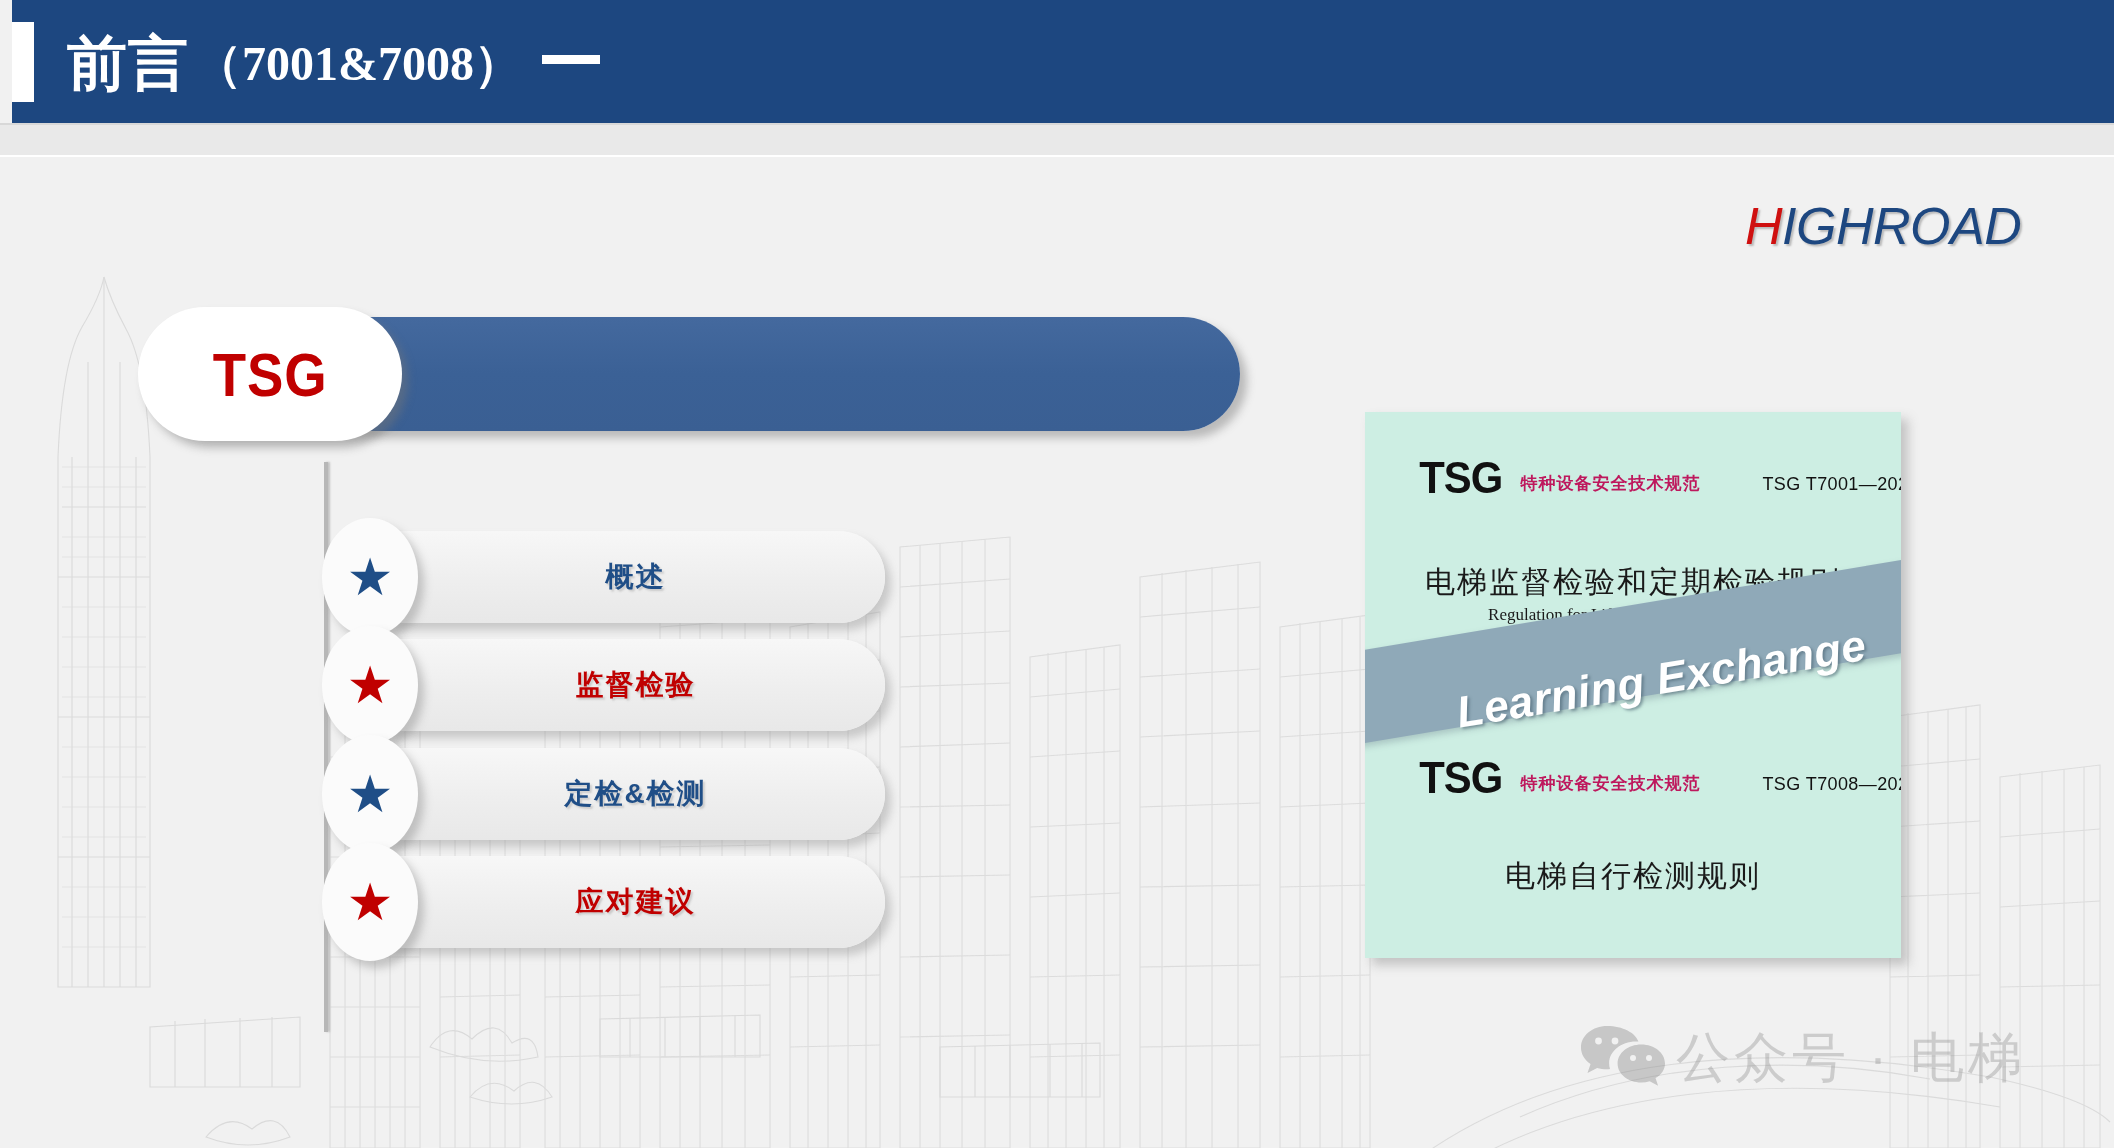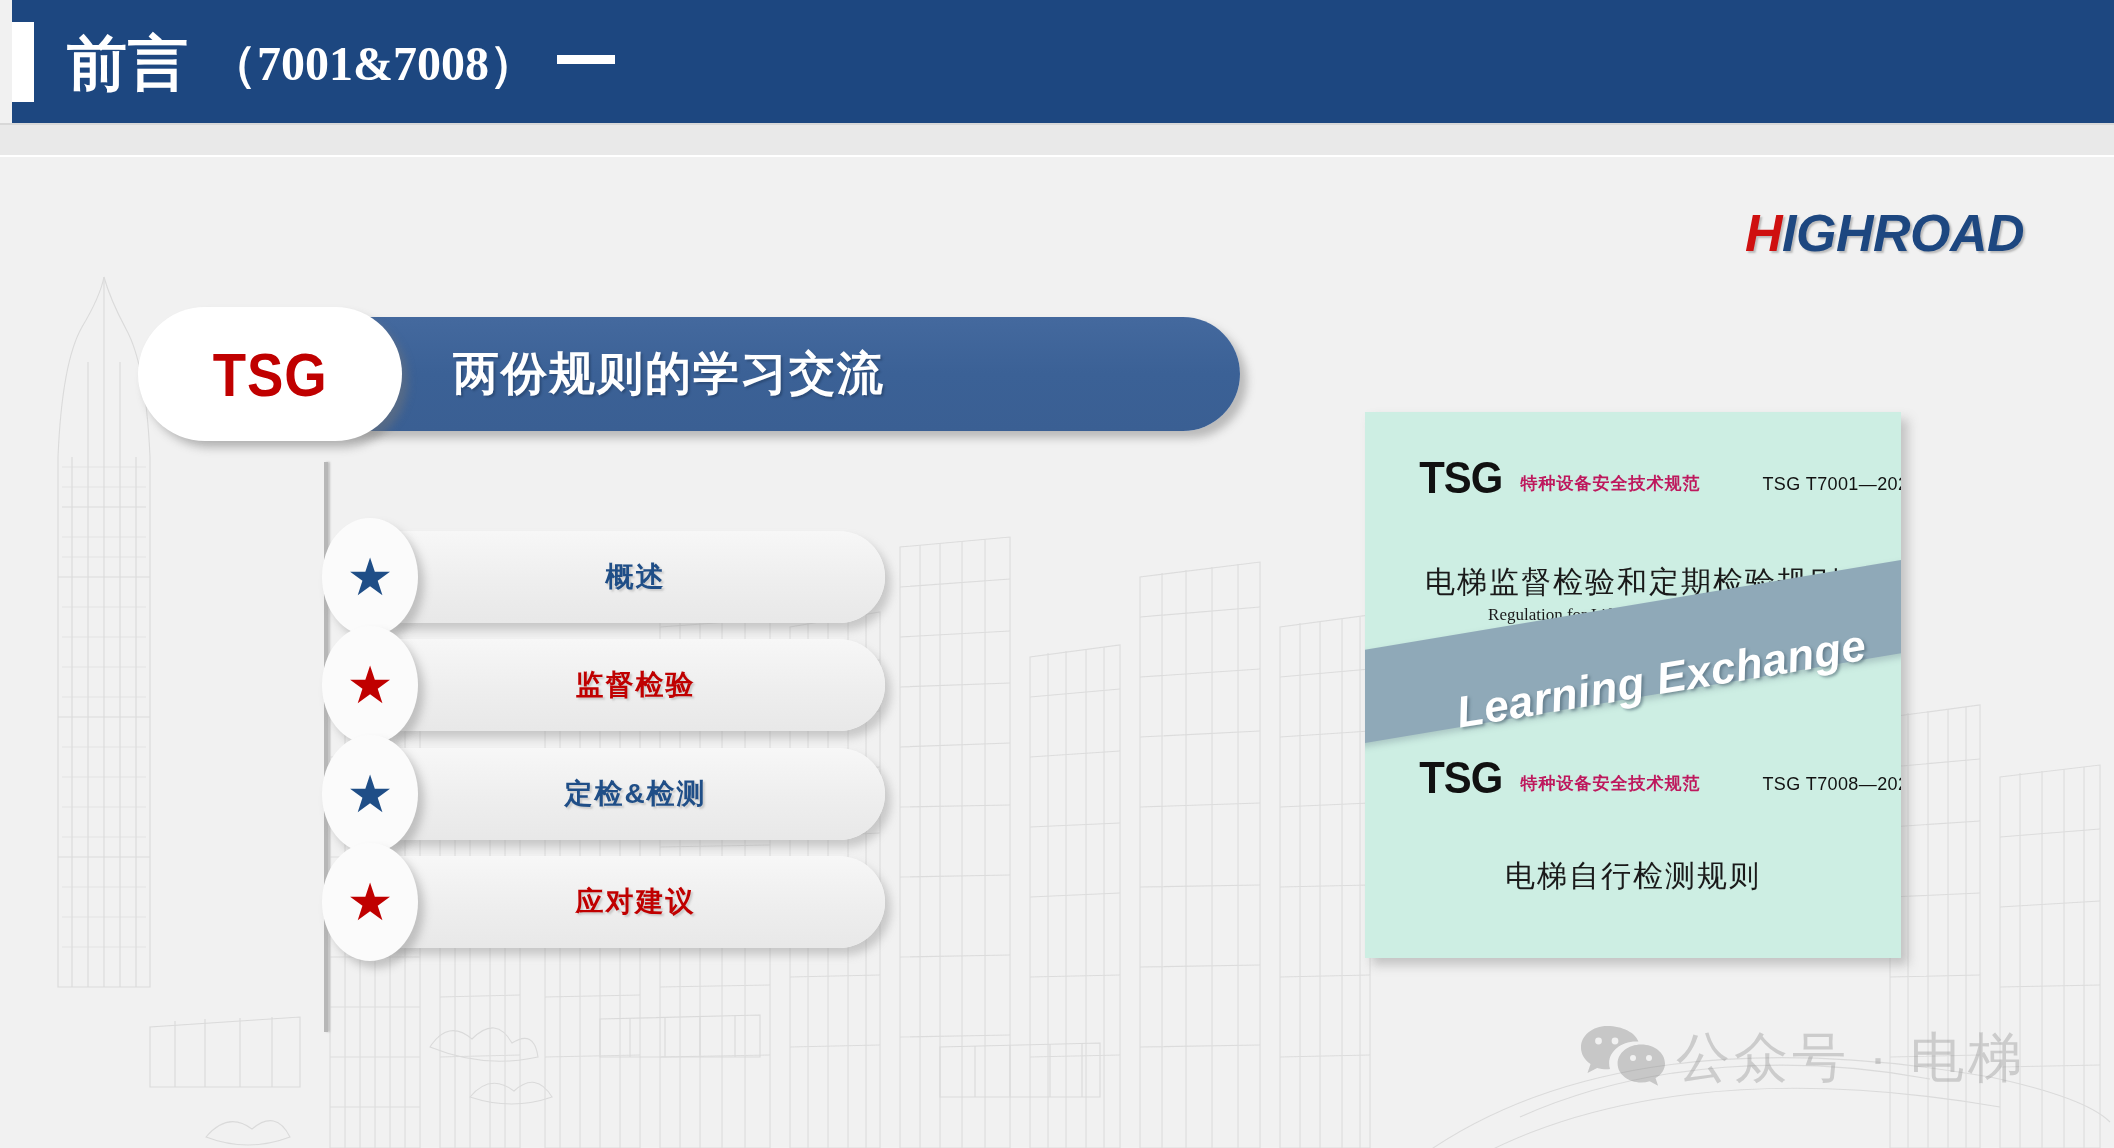--- a/index.html
+++ b/index.html
@@ -45,21 +45,21 @@
     font-weight: 700;
     color: #ffffff;
     letter-spacing: 1px;
     line-height: 1;
   }
   .h-paren {
     font-size: 48px;
     font-weight: 700;
     color: #ffffff;
     font-family: "Liberation Serif", "DejaVu Serif", serif;
-    margin-left: 20px;
+    margin-left: 5px;
     line-height: 1;
   }
   .h-dash {
     display: inline-block;
     width: 58px; height: 9px;
     background: #ffffff;
     margin: 0 20px 8px 20px;
     vertical-align: middle;
   }
   .h-orange {
@@ -88,26 +88,25 @@
     overflow: hidden;
     pointer-events: none;
   }
   #bg-art svg { display: block; }
 
   
   #logo {
     position: absolute;
     left: 1745px; top: 196px;
     font-size: 52px;
-    font-weight: 700;
+    font-weight: 400;
     font-style: italic;
     letter-spacing: -0.5px;
     white-space: nowrap;
     text-shadow: 2px 2px 2px rgba(120,120,120,0.45);
-    margin-top: 7px;
   }
   #logo .l-red { color: #cf1010; }
   #logo .l-blue { color: #1d4780; }
 
   
   #banner {
     position: absolute;
     left: 148px; top: 317px;
     width: 1092px; height: 114px;
     background: linear-gradient(180deg, #44699e 0%, #3b6196 50%, #3a5f93 100%);
@@ -383,21 +382,20 @@
   </div>
 
   <div id="logo">
     <span class="l-red">H</span><span class="l-blue">IGHROAD</span>
   </div>
 
   <div id="banner">
     <div id="banner-pill">
       <span id="banner-pill-label">TSG</span>
     </div>
-    <div id="banner-title">两份规则的学习交流</div>
   </div>
 
   <div id="connector"></div>
 
   <div class="menu-item" style="top:531px">
     <div class="bar">
       <span class="bar-label c-blue">概述</span>
     </div>
     <div class="badge">
       <span class="star c-blue">★</span>

